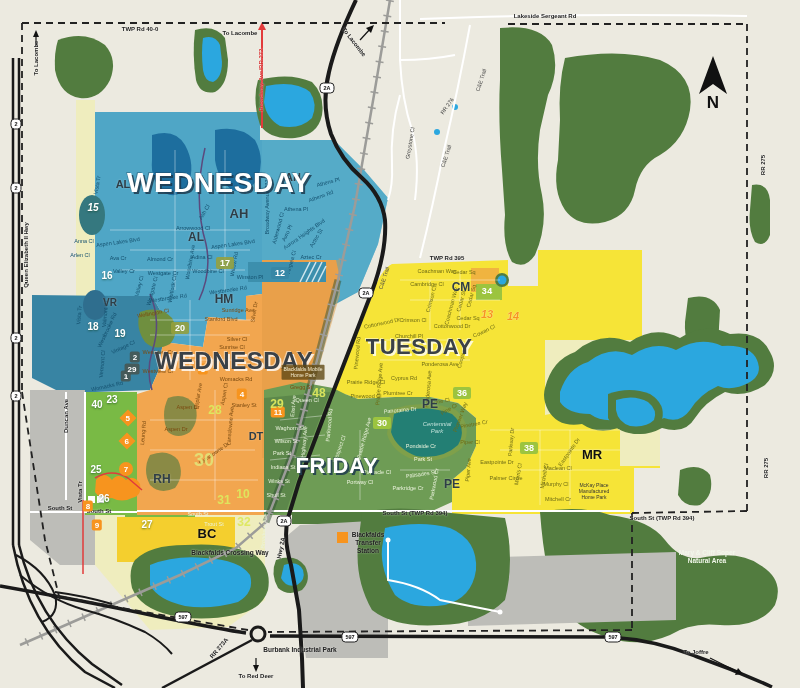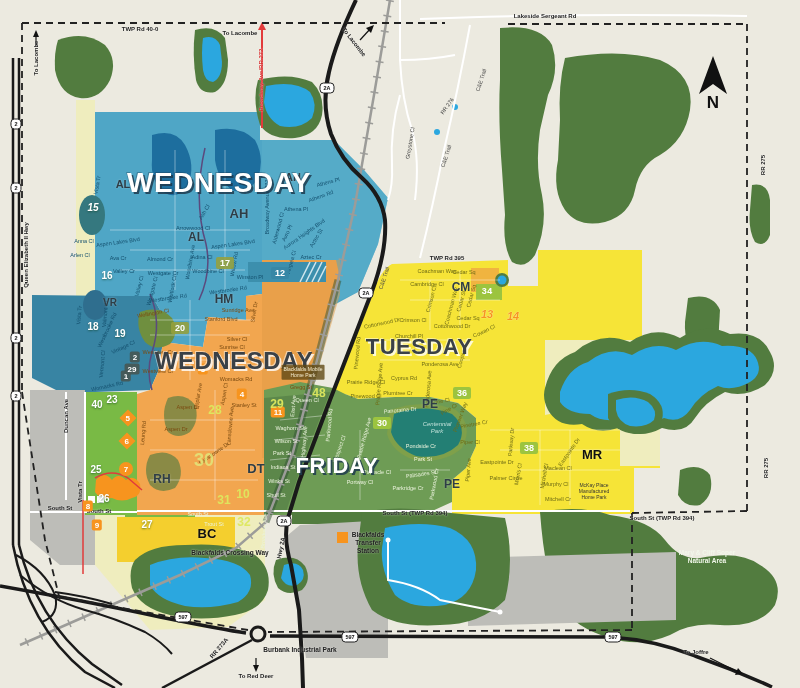--- a/index.html
+++ b/index.html
@@ -388,21 +388,21 @@
       <div class="lbl rd" style="left: 696px; top: 652px;">To Joffre</div>
       <div class="lbl rd" style="left: 66px; top: 416px; transform: translate(-50%, -50%) rotate(-90deg);">Duncan Ave</div>
       <div class="lbl rd" style="left: 80px; top: 492px; transform: translate(-50%, -50%) rotate(-90deg);">Vista Tr</div>
       <div class="lbl rd rd-bold" style="left: 230px; top: 552px;">Blackfalds Crossing Way</div>
       <div class="lbl dist" style="left: 123px; top: 184px; font-size: 11px;">AL</div>
       <div class="lbl dist" style="left: 196px; top: 237px; font-size: 12px;">AL</div>
       <div class="lbl dist" style="left: 293px; top: 177px; font-size: 11px;">AH</div>
       <div class="lbl dist" style="left: 239px; top: 213px; font-size: 13px;">AH</div>
       <div class="lbl dist" style="left: 110px; top: 302px; font-size: 10px;">VR</div>
       <div class="lbl dist" style="left: 224px; top: 299px; font-size: 12px;">HM</div>
-      <div class="lbl dist" style="left: 256px; top: 468px; font-size: 13px;">DT</div>
+      <div class="lbl dist" style="left: 256px; top: 436px; font-size: 11px;">DT</div>
       <div class="lbl dist" style="left: 162px; top: 479px; font-size: 12px;">RH</div>
       <div class="lbl dist" style="left: 430px; top: 404px; font-size: 12px;">PE</div>
       <div class="lbl dist" style="left: 452px; top: 484px; font-size: 12px;">PE</div>
       <div class="lbl dist" style="left: 461px; top: 287px; font-size: 12px;">CM</div>
       <div class="lbl dist dist-big" style="left: 592px; top: 454px; font-size: 13px;">MR</div>
       <div class="lbl dist dist-big" style="left: 207px; top: 533px; font-size: 13px;">BC</div>
       <div class="lbl mk mk-s" style="left: 126px; top: 376px;">1</div>
       <div class="lbl mk mk-s" style="left: 135px; top: 357px;">2</div>
       <div class="lbl mk mk-s" style="left: 132px; top: 369px;">29</div>
       <div class="lbl mk mk-r" style="left: 203px; top: 369px;">3</div>

